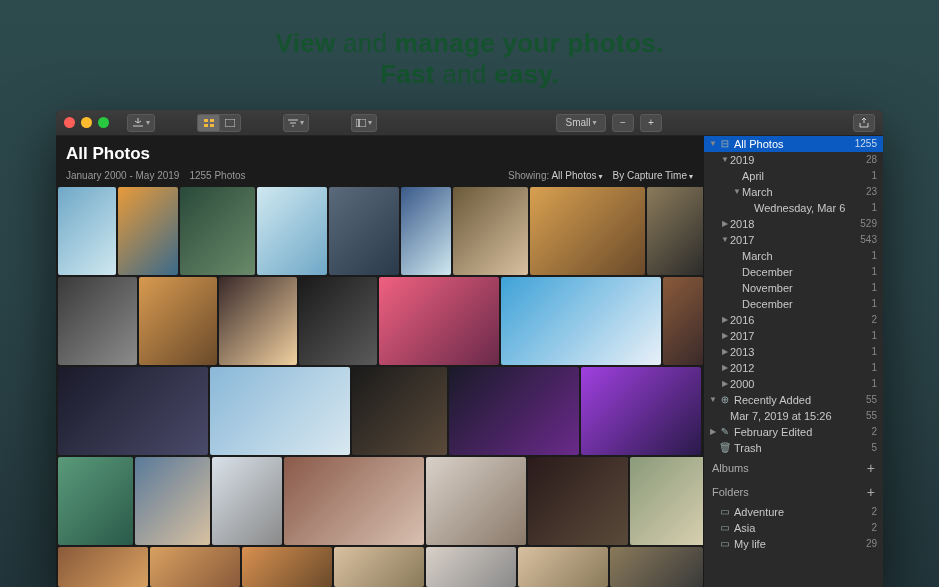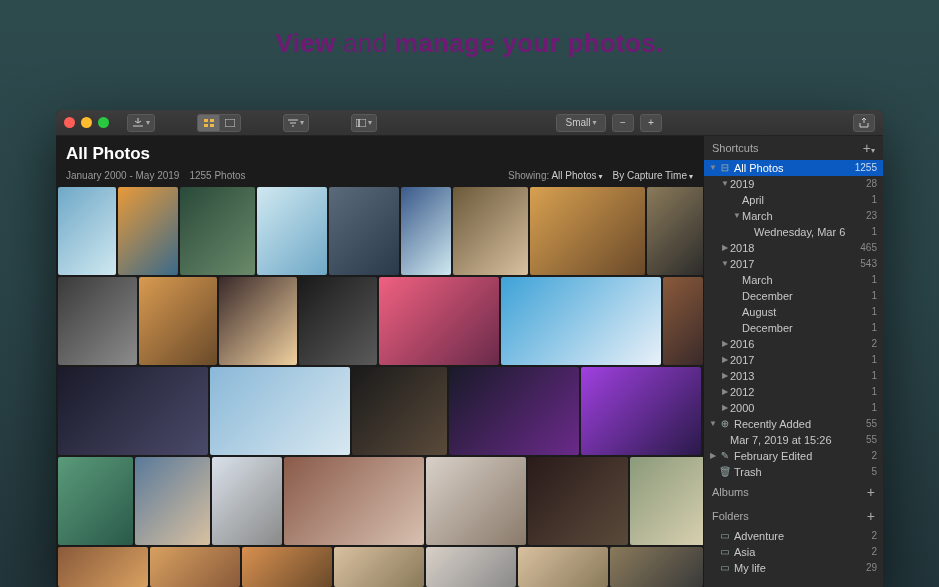--- a/index.html
+++ b/index.html
@@ -1,17 +1,17 @@
 <!DOCTYPE html>
 <html><head>
 <meta charset="utf-8">
 <style>
 *{margin:0;padding:0;box-sizing:border-box;font-family:-apple-system,BlinkMacSystemFont,"Helvetica Neue",sans-serif;-webkit-font-smoothing:antialiased}
 body{width:939px;height:587px;background:linear-gradient(180deg,#2d4a4d 0%,#2a4448 50%,#22353a 100%);overflow:hidden;color:#ccc}
-.hero{text-align:center;padding:28px 16px 18px;color:#701a75;font-size:26px;font-weight:300;letter-spacing:.3px}
+.hero{text-align:center;padding:28px 16px 18px;color:#14532d;font-size:26px;font-weight:300;letter-spacing:.3px}
 .hero span.thin{font-weight:300;opacity:.95}
 .hero span.bold{font-weight:600}
 .window{position:absolute;left:56px;top:110px;width:827px;height:477px;background:#1e1e1e;border-radius:6px 6px 0 0;box-shadow:0 20px 60px rgba(0,0,0,.6);overflow:hidden}
 .titlebar{height:26px;background:linear-gradient(#3c3c3c,#323232);display:flex;align-items:center;padding:0 8px;border-bottom:1px solid #222;gap:6px}
 .traffic{display:flex;gap:6px;margin-right:12px}
 .dot{width:11px;height:11px;border-radius:50%}
 .dot.r{background:#ff5f57}.dot.y{background:#febc2e}.dot.g{background:#28c840}
 .tbtn{height:18px;min-width:22px;background:#4a4a4a;border:1px solid #5a5a5a;border-radius:3px;display:flex;align-items:center;justify-content:center;color:#ccc;font-size:10px;padding:0 4px;cursor:pointer}
 .tbtn.seg-l{border-radius:3px 0 0 3px;border-right:0}
 .tbtn.seg-r{border-radius:0 3px 3px 0}
@@ -44,20 +44,21 @@
 .plus{color:#aaa;font-size:14px;cursor:pointer;font-weight:300}
 
 svg{display:block}
 .caret{font-size:8px;margin-left:2px;color:#aaa}
 </style>
 </head>
 <body>
 
 <div class="hero">
   <div><span class="bold">View</span> <span class="thin">and</span> <span class="bold">manage your photos.</span></div>
+  <div><span class="bold">Fast</span> <span class="thin">and</span> <span class="bold">easy.</span></div>
 </div>
 
 <div class="window">
   <div class="titlebar">
     <div class="traffic">
       <div class="dot r"></div>
       <div class="dot y"></div>
       <div class="dot g"></div>
     </div>
     <div class="tbtn">
@@ -169,24 +170,20 @@
             <div class="thumb" style="width: 90px; height: 40px; background: linear-gradient(135deg, rgb(216, 144, 80), rgb(106, 74, 42));"></div>
             <div class="thumb" style="width: 90px; height: 40px; background: linear-gradient(135deg, rgb(216, 192, 160), rgb(138, 122, 90));"></div>
             <div class="thumb" style="width: 90px; height: 40px; background: linear-gradient(135deg, rgb(216, 208, 200), rgb(138, 138, 138));"></div>
             <div class="thumb" style="width: 90px; height: 40px; background: linear-gradient(135deg, rgb(216, 192, 160), rgb(138, 122, 90));"></div>
             <div class="thumb" style="width: 93px; height: 40px; background: linear-gradient(135deg, rgb(138, 122, 90), rgb(58, 58, 58));"></div>
           </div>
         </div>
     </div>
 
     <div class="sidebar">
-      <div class="sb-head">
-        <span>Shortcuts</span>
-        <span class="plus">+<span style="font-size:8px">▾</span></span>
-      </div>
       <div class="sb-row sel">
         <span class="tri">▼</span>
           <span class="ico">⊟</span>
           <span>All Photos</span>
           <span class="sb-count">1255</span>
       </div>
       <div id="tree">
           <div class="sb-row">
             <span class="ind" style="width: 12px;"></span>
             <span class="tri">▼</span>
@@ -208,21 +205,21 @@
           <div class="sb-row">
             <span class="ind" style="width: 36px;"></span>
             <span class="tri" style="visibility: hidden;"></span>
             <span>Wednesday, Mar 6</span>
             <span class="sb-count">1</span>
           </div>
           <div class="sb-row">
             <span class="ind" style="width: 12px;"></span>
             <span class="tri">▶</span>
             <span>2018</span>
-            <span class="sb-count">465</span>
+            <span class="sb-count">529</span>
           </div>
           <div class="sb-row">
             <span class="ind" style="width: 12px;"></span>
             <span class="tri">▼</span>
             <span>2017</span>
             <span class="sb-count">543</span>
           </div>
           <div class="sb-row">
             <span class="ind" style="width: 24px;"></span>
             <span class="tri" style="visibility: hidden;"></span>
@@ -231,21 +228,21 @@
           </div>
           <div class="sb-row">
             <span class="ind" style="width: 24px;"></span>
             <span class="tri" style="visibility: hidden;"></span>
             <span>December</span>
             <span class="sb-count">1</span>
           </div>
           <div class="sb-row">
             <span class="ind" style="width: 24px;"></span>
             <span class="tri" style="visibility: hidden;"></span>
-            <span>August</span>
+            <span>November</span>
             <span class="sb-count">1</span>
           </div>
           <div class="sb-row">
             <span class="ind" style="width: 24px;"></span>
             <span class="tri" style="visibility: hidden;"></span>
             <span>December</span>
             <span class="sb-count">1</span>
           </div>
           <div class="sb-row">
             <span class="ind" style="width: 12px;"></span>

